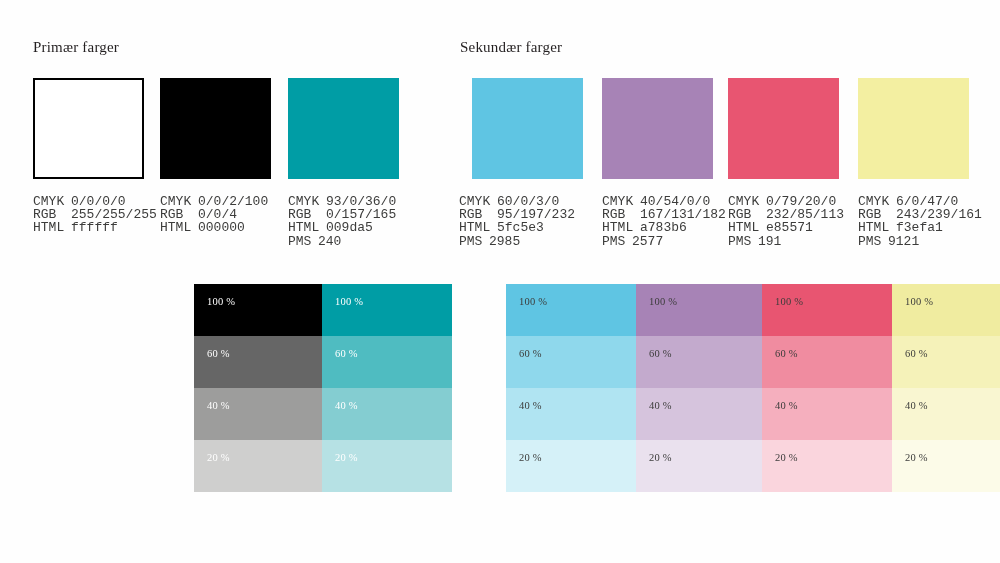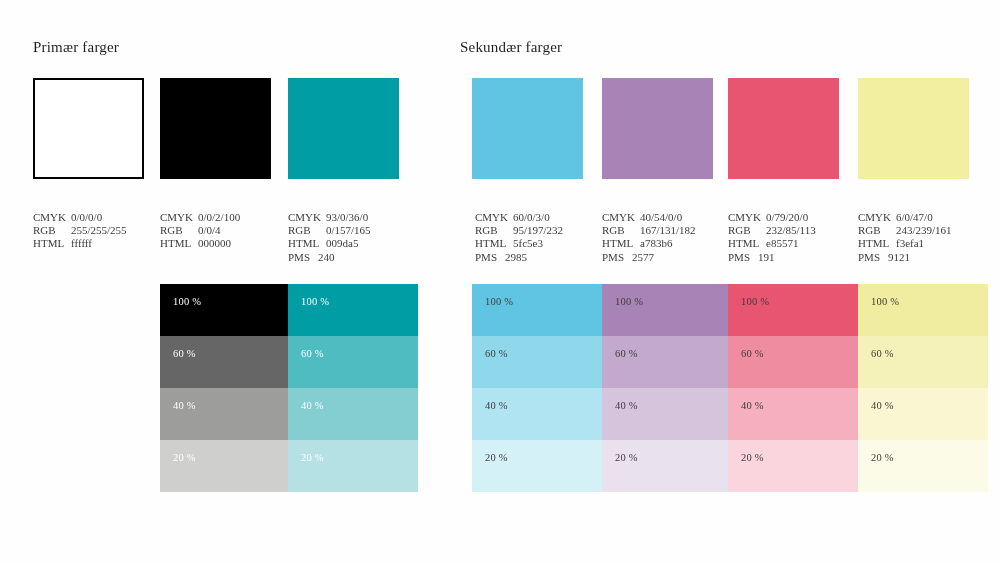--- a/index.html
+++ b/index.html
@@ -38,45 +38,45 @@
     height: 101px;
   }
   .swatch.outlined {
     border: 2px solid #000000;
     box-sizing: border-box;
   }
 
   .spec {
     position: absolute;
     top: 195px;
-    font-family: Liberation Serif, serif;
-    font-size: 11px;
+    font-family: Liberation Mono, monospace;
+    font-size: 13px;
     color: #3c3c3b;
     line-height: 13.2px;
     white-space: nowrap;
-    margin-top: 16px;
   }
   .spec-row {
     display: block;
     height: 13.2px;
   }
   .spec-key {
     display: inline-block;
     width: 38px;
   }
   .spec-val {
     display: inline-block;
   }
   .spec-pms .spec-key { width: 30px; }
 
   .tintcol {
     position: absolute;
     top: 284px;
     width: 130px;
     height: 208px;
+    margin-left: 34px;
   }
   .tint {
     position: relative;
     width: 100%;
     height: 52px;
     box-sizing: border-box;
   }
   .tint-label {
     position: absolute;
     left: 13px;
@@ -116,21 +116,21 @@
         <span class="spec-row"><span class="spec-key">CMYK</span><span class="spec-val">0/0/2/100</span></span>
         <span class="spec-row"><span class="spec-key">RGB</span><span class="spec-val">0/0/4</span></span>
         <span class="spec-row"><span class="spec-key">HTML</span><span class="spec-val">000000</span></span>
       </div>
       <div class="spec" style="left: 288px;">
         <span class="spec-row"><span class="spec-key">CMYK</span><span class="spec-val">93/0/36/0</span></span>
         <span class="spec-row"><span class="spec-key">RGB</span><span class="spec-val">0/157/165</span></span>
         <span class="spec-row"><span class="spec-key">HTML</span><span class="spec-val">009da5</span></span>
         <span class="spec-row spec-pms"><span class="spec-key">PMS</span><span class="spec-val">240</span></span>
       </div>
-      <div class="spec" style="left: 475px;">
+      <div class="spec" style="left: 459px;">
         <span class="spec-row"><span class="spec-key">CMYK</span><span class="spec-val">60/0/3/0</span></span>
         <span class="spec-row"><span class="spec-key">RGB</span><span class="spec-val">95/197/232</span></span>
         <span class="spec-row"><span class="spec-key">HTML</span><span class="spec-val">5fc5e3</span></span>
         <span class="spec-row spec-pms"><span class="spec-key">PMS</span><span class="spec-val">2985</span></span>
       </div>
       <div class="spec" style="left: 602px;">
         <span class="spec-row"><span class="spec-key">CMYK</span><span class="spec-val">40/54/0/0</span></span>
         <span class="spec-row"><span class="spec-key">RGB</span><span class="spec-val">167/131/182</span></span>
         <span class="spec-row"><span class="spec-key">HTML</span><span class="spec-val">a783b6</span></span>
         <span class="spec-row spec-pms"><span class="spec-key">PMS</span><span class="spec-val">2577</span></span>

